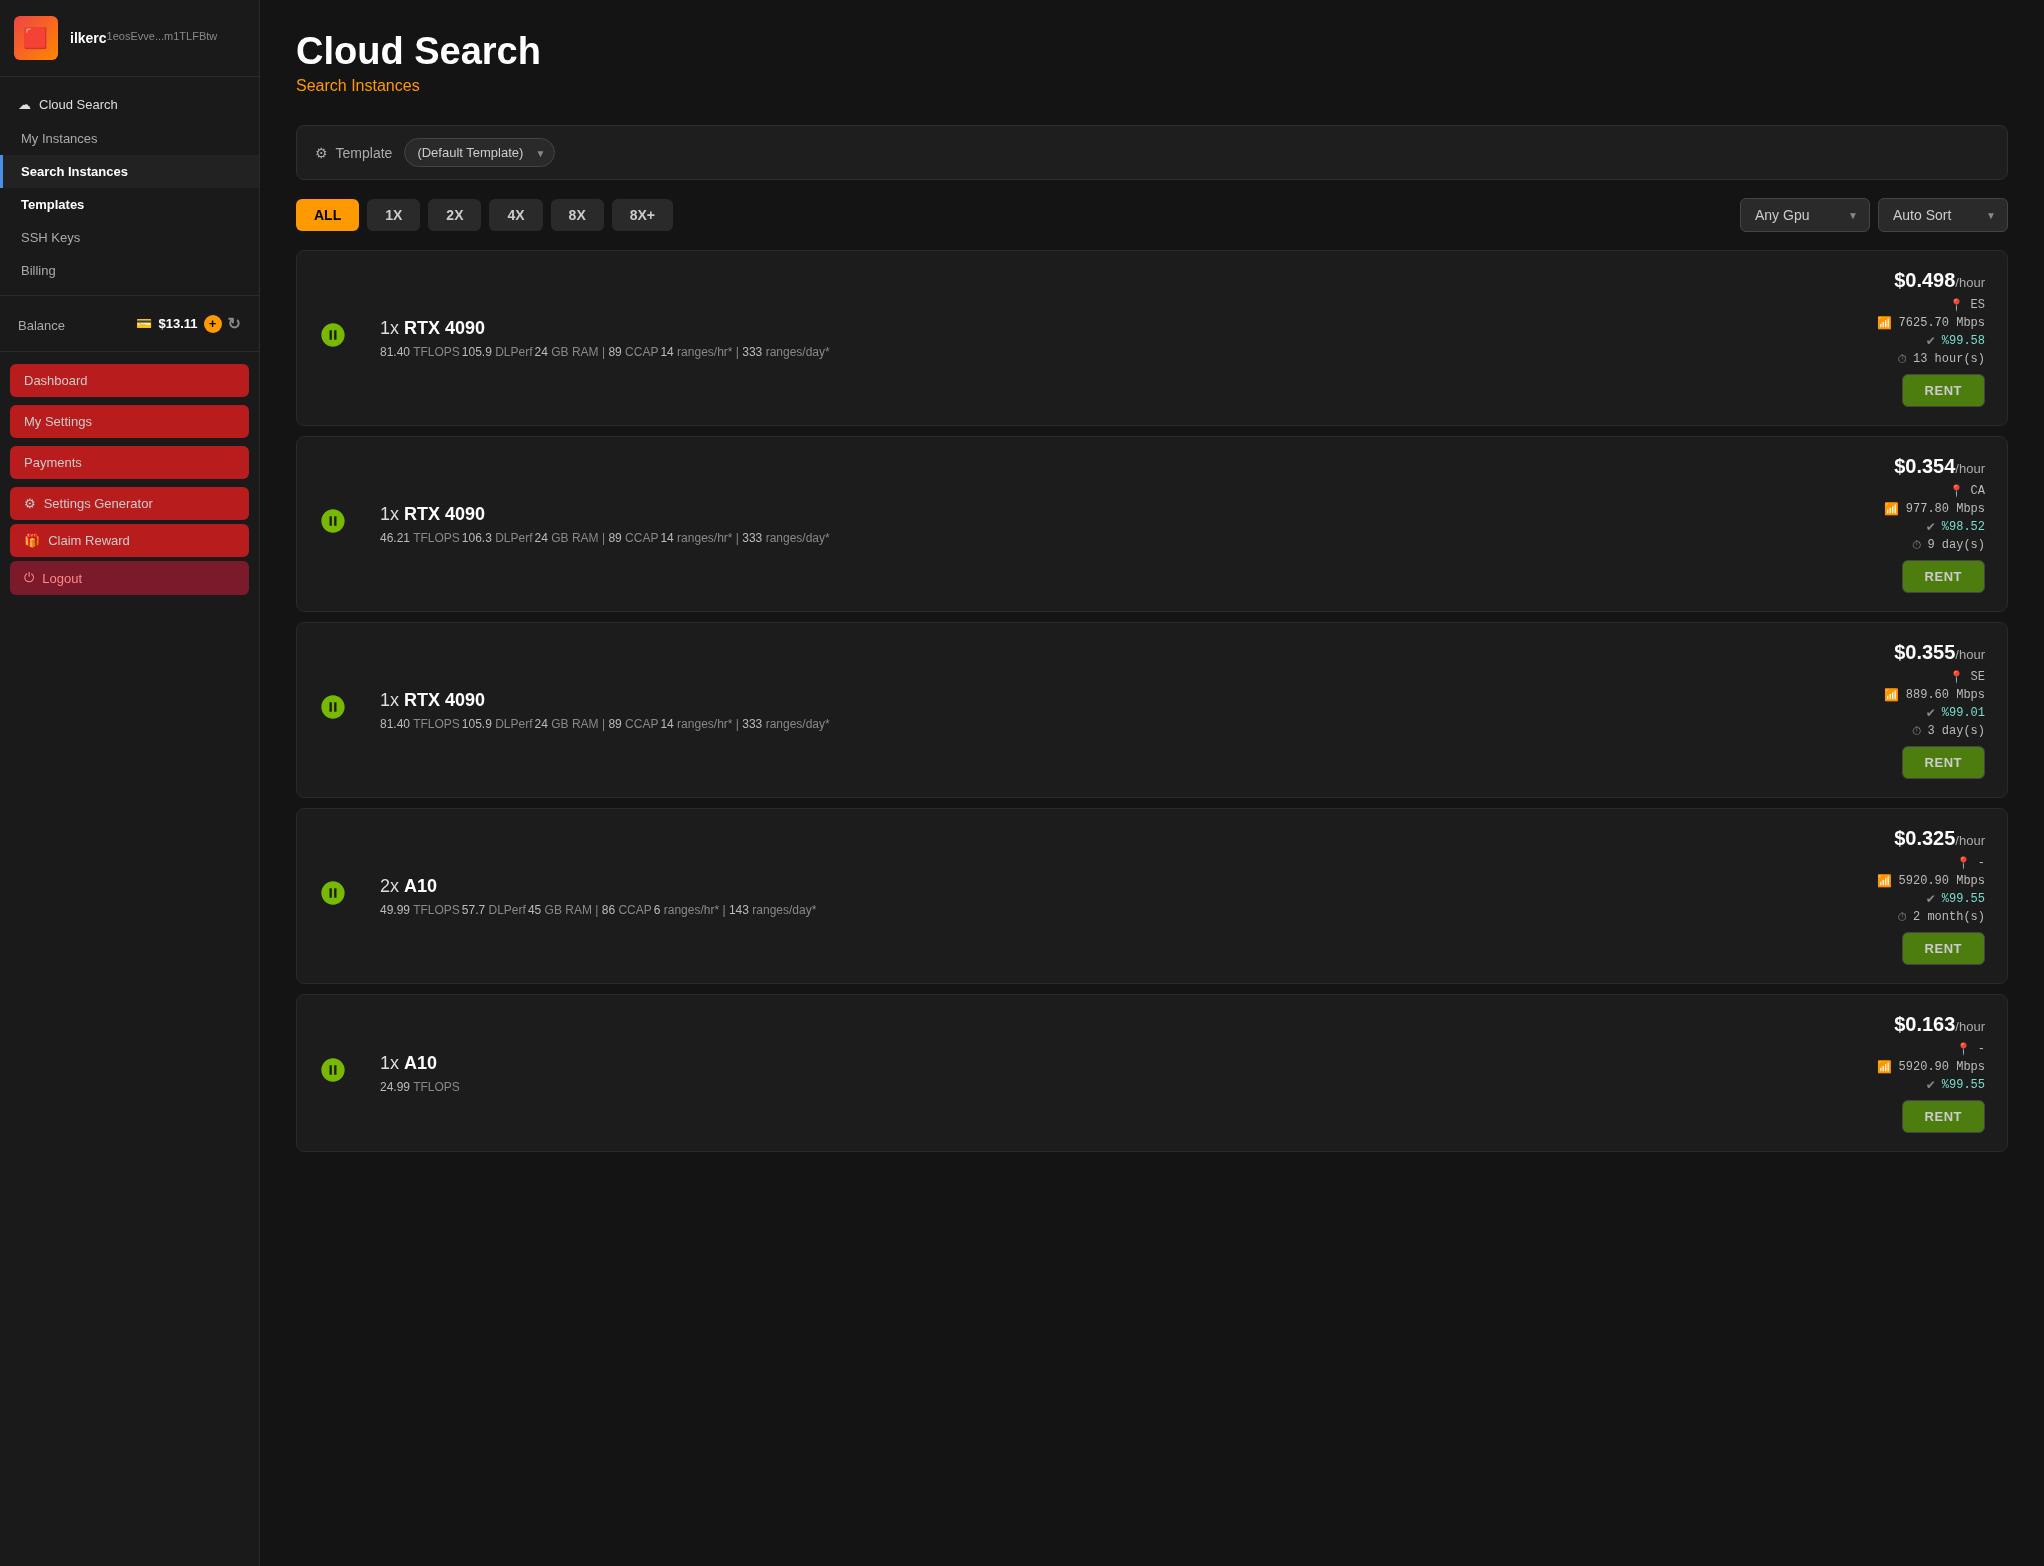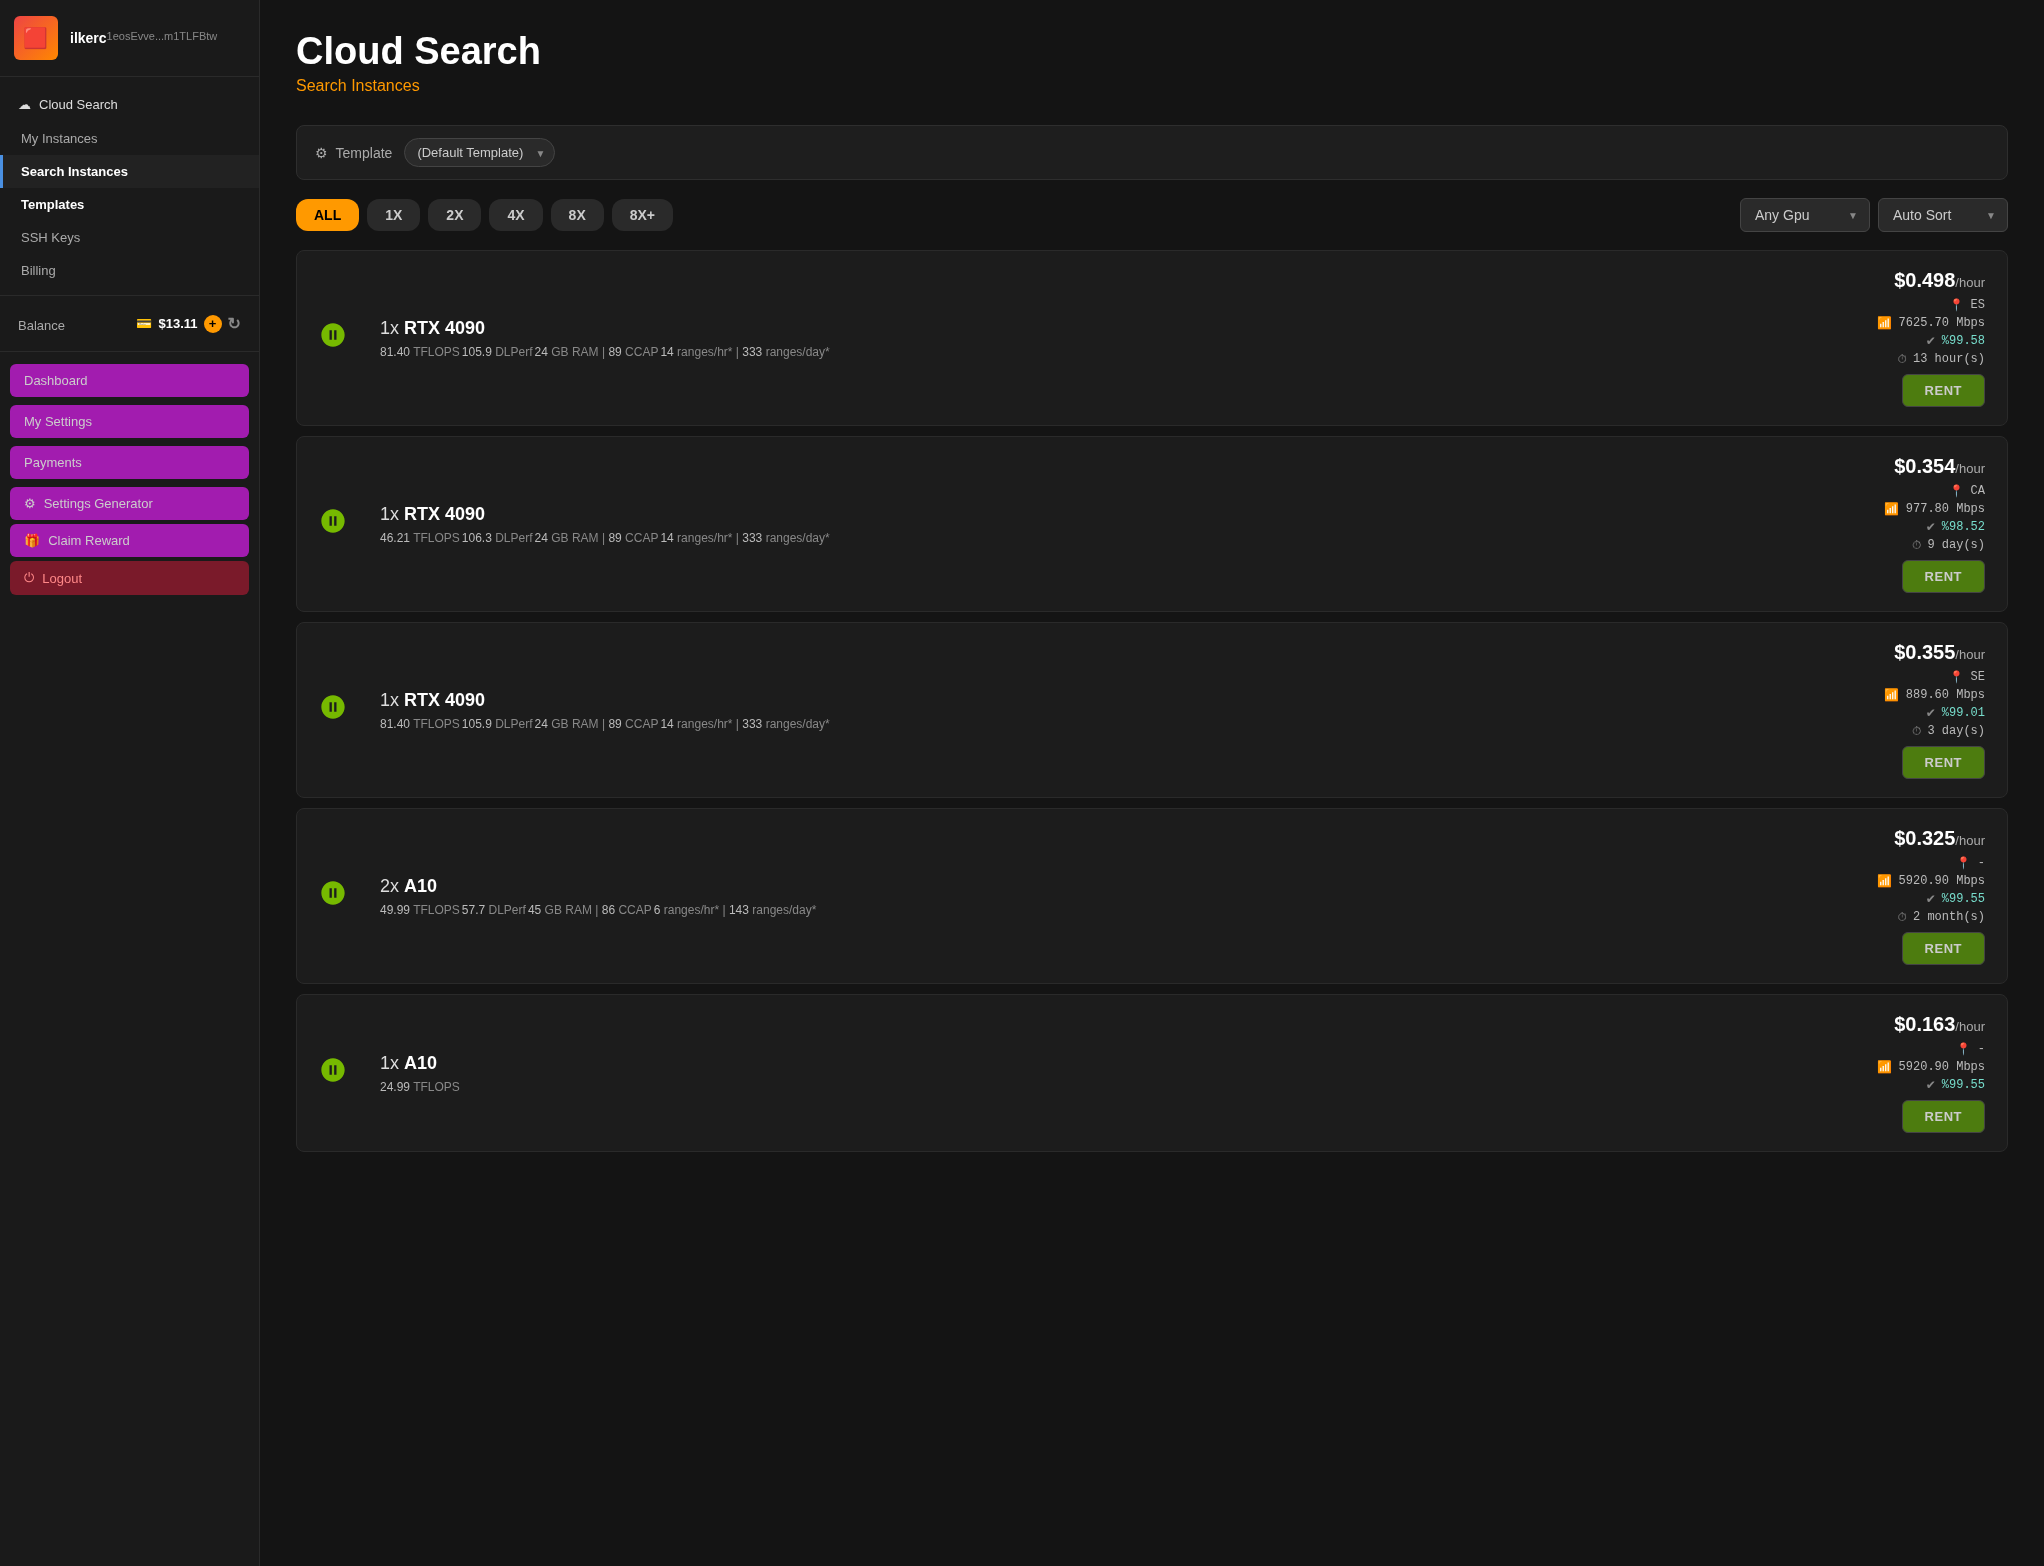--- a/index.html
+++ b/index.html
@@ -136,21 +136,21 @@
       font-size: 16px;
     }
 
     .sidebar-btn {
       margin: 4px 10px;
       padding: 9px 14px;
       border-radius: 6px;
       font-size: 13px;
       color: #ccc;
       cursor: pointer;
-      background: #a21caf;
+      background: #b91c1c;
       border: none;
       text-align: left;
       width: calc(100% - 20px);
       transition: background 0.15s;
     }
 
     .sidebar-btn.gear {
       display: flex;
       align-items: center;
       gap: 8px;
@@ -250,21 +250,21 @@
     
     .multiplier-bar {
       display: flex;
       align-items: center;
       gap: 8px;
       margin-bottom: 18px;
     }
 
     .mult-btn {
       padding: 8px 18px;
-      border-radius: 12px;
+      border-radius: 6px;
       border: none;
       cursor: pointer;
       font-size: 14px;
       font-weight: 600;
       background: #2a2a2a;
       color: #ccc;
       transition: background 0.15s;
     }
 
     .mult-btn.active {

